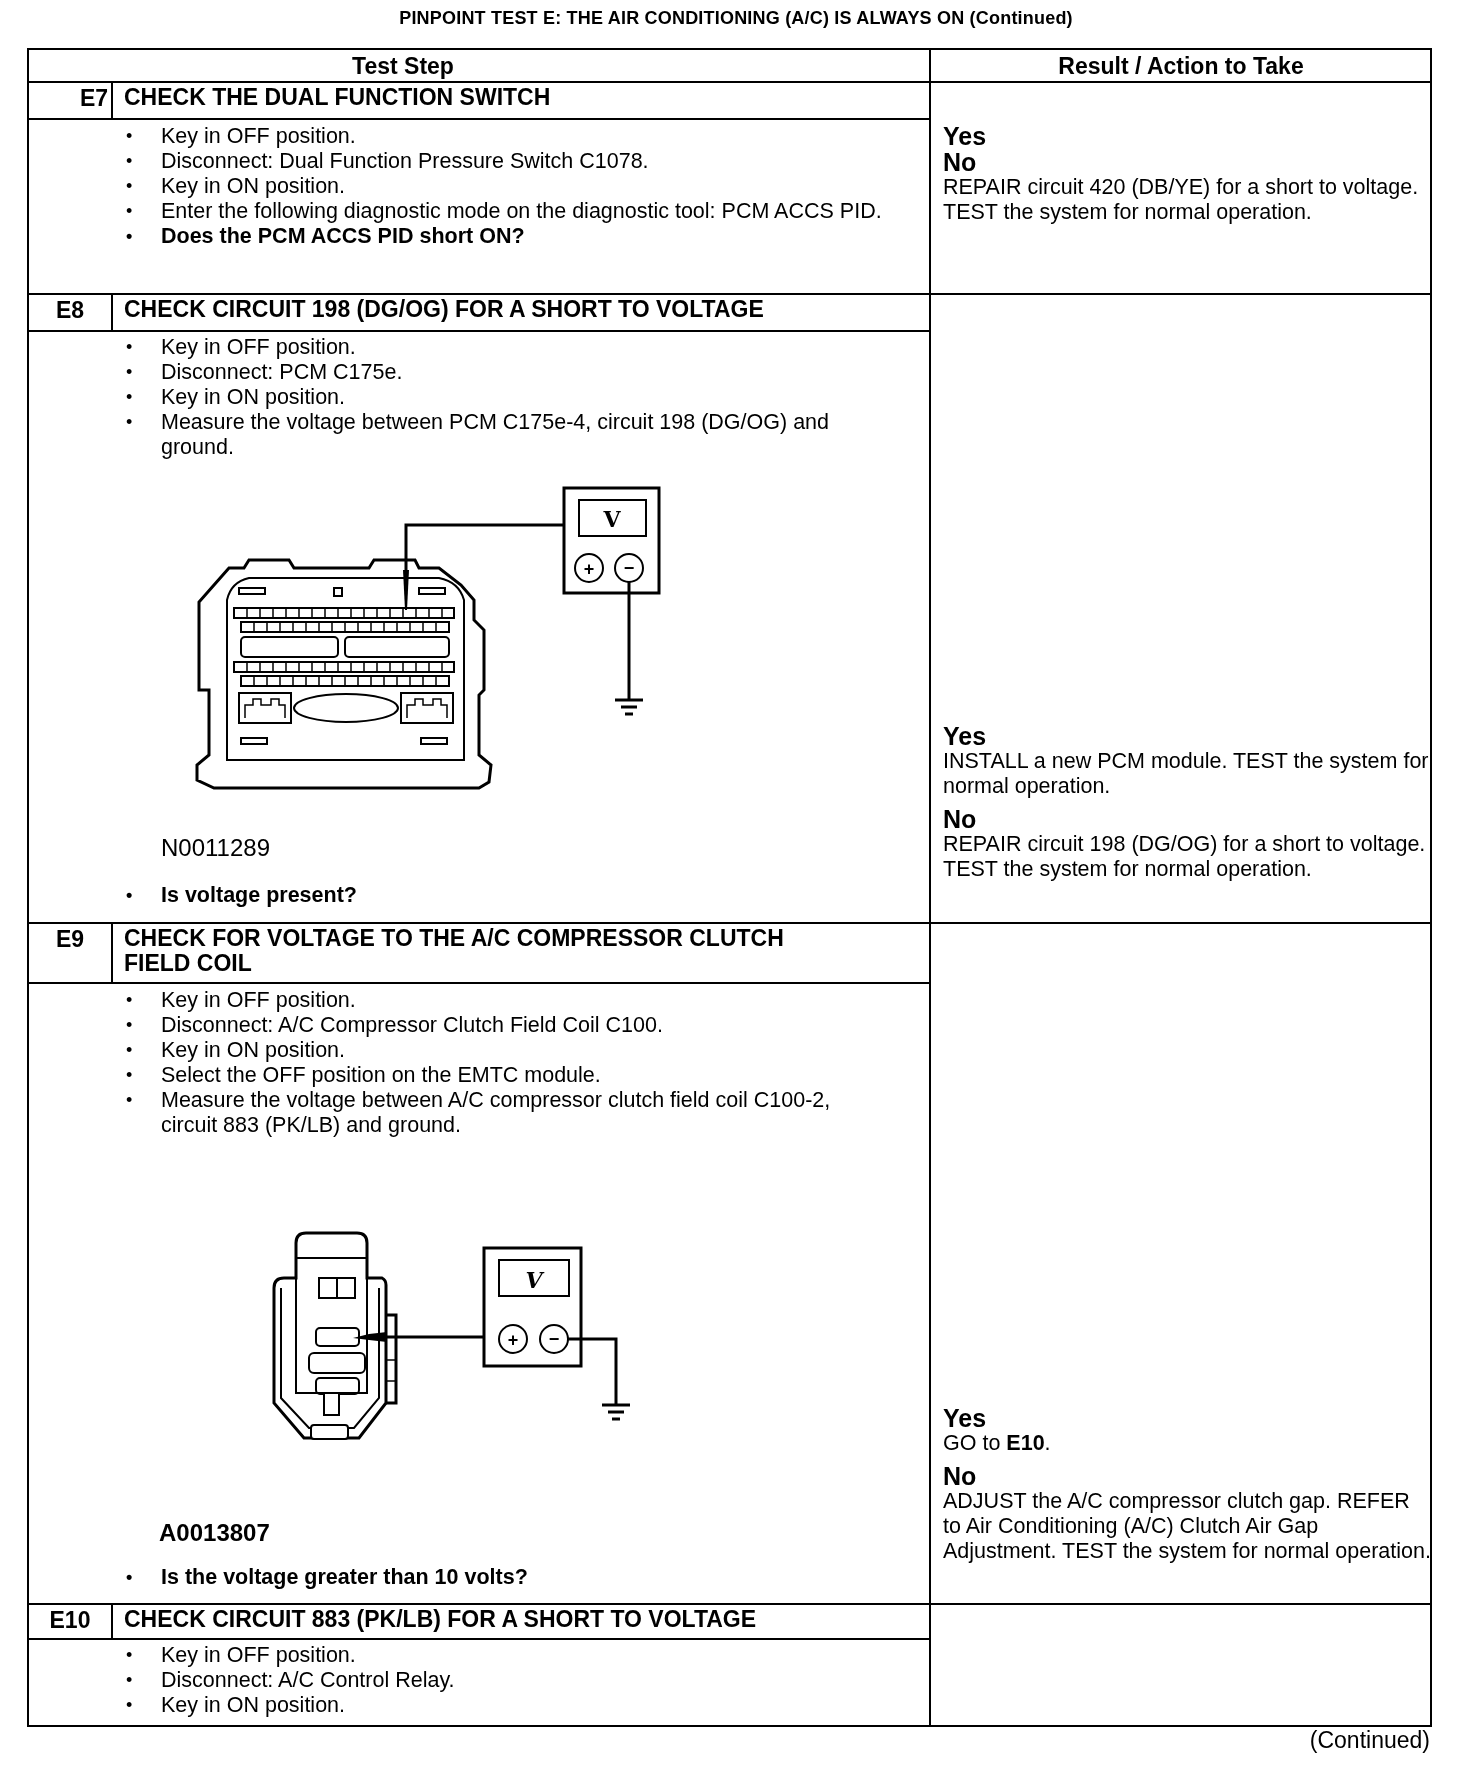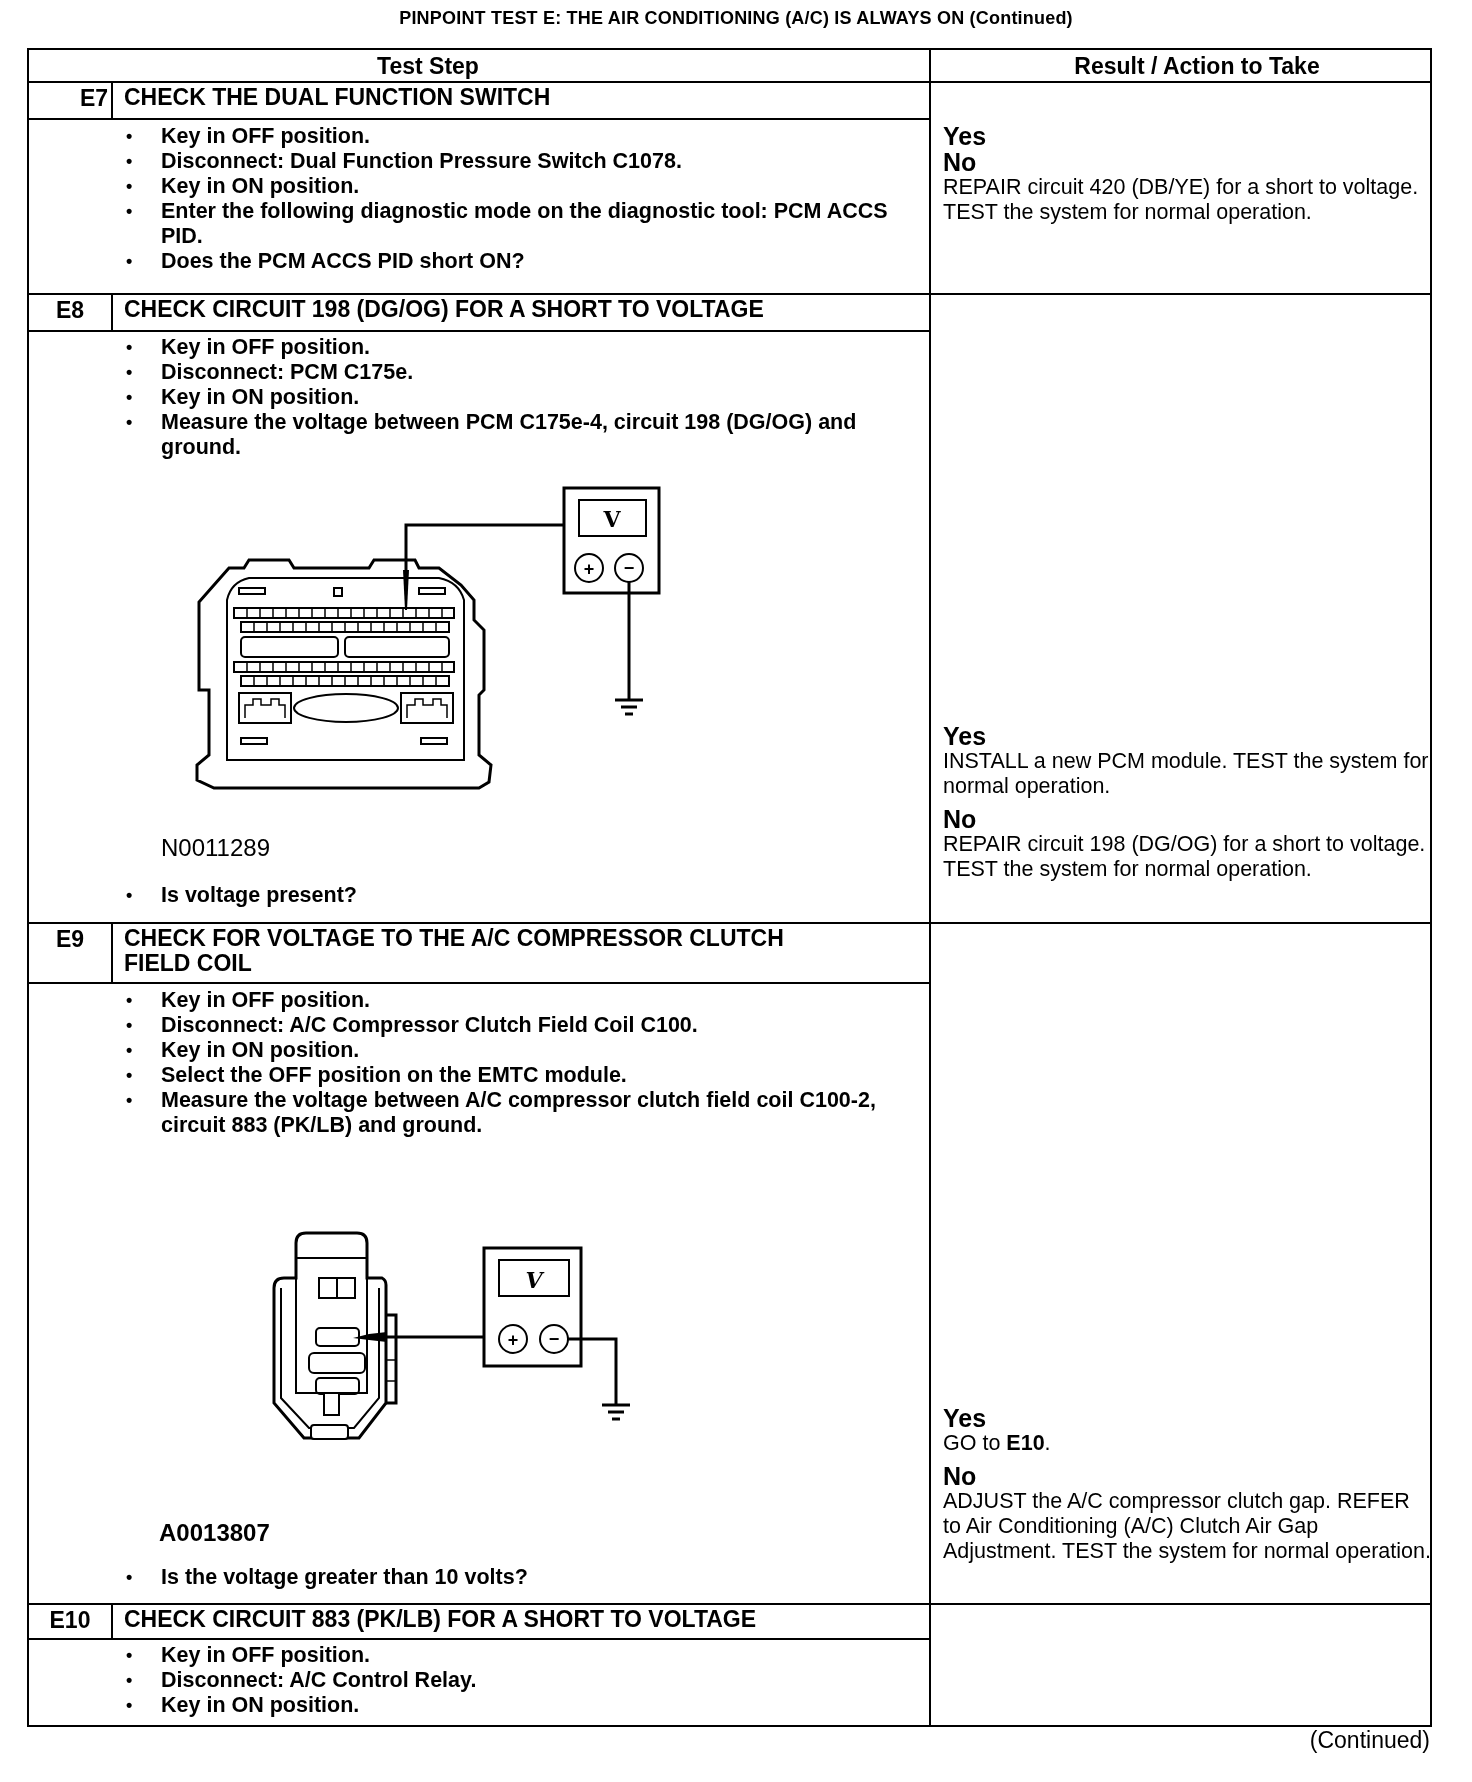--- a/index.html
+++ b/index.html
@@ -25,21 +25,21 @@
     font-weight: bold; font-size: 23px;
   }
   .steptitle {
     position: absolute; left: 95px; font-weight: bold; font-size: 23px;
     line-height: 25px; width: 760px;
   }
   ul.bullets {
     position: absolute; left: 95px; margin: 0; padding: 0; list-style: none;
     font-size: 21.5px; line-height: 25px; width: 780px;
   }
-  ul.bullets li { position: relative; padding-left: 37px; font-weight: bold; }
+  ul.bullets li { position: relative; padding-left: 37px; }
   ul.bullets li::before {
     content: "\2022"; position: absolute; left: 2px; top: 0; font-size: 18px;
   }
   ul.bullets li.q { font-weight: bold; }
   .figid { position: absolute; font-size: 24px; }
   .result { position: absolute; left: 914px; width: 490px; font-size: 21.5px; line-height: 25px; }
   .result .rlabel { font-weight: bold; font-size: 25px; line-height: 26px; display: block; }
   .result .rtext { display: block; margin-bottom: 7px; }
   .result b { font-weight: bold; }
   .continued { position: absolute; right: 42px; top: 1727px; font-size: 23px; }
@@ -47,22 +47,22 @@
 </style>
 </head>
 <body>
 
 <div class="page-title">PINPOINT TEST E: THE AIR CONDITIONING (A/C) IS ALWAYS ON (Continued)</div>
 
 <div class="tbl" style="height:1679px;">
 
   <div class="vline" style="left:900px; top:0; height:1675px;"></div>
 
-  <div class="colhead" style="left:0; width:748px; top:3px;padding-left:25px;">Test Step</div>
-  <div class="colhead" style="left:902px; width:500px; top:3px;margin-left:16px;">Result / Action to Take</div>
+  <div class="colhead" style="left:0; width:748px; top:3px;">Test Step</div>
+  <div class="colhead" style="left:902px; width:500px; top:3px;">Result / Action to Take</div>
   <div class="hline" style="left:0; width:1402px; top:31px;"></div>
 
   <div class="vline" style="left:82px; top:33px; height:35px;"></div>
   <div class="stepid" style="top:35px;margin-left:24px;">E7</div>
   <div class="steptitle" style="top:35px;">CHECK THE DUAL FUNCTION SWITCH</div>
   <div class="hline" style="left:0; width:900px; top:68px;"></div>
   <ul class="bullets" style="top:74px;">
     <li>Key in OFF position.</li>
     <li>Disconnect: Dual Function Pressure Switch C1078.</li>
     <li>Key in ON position.</li>

